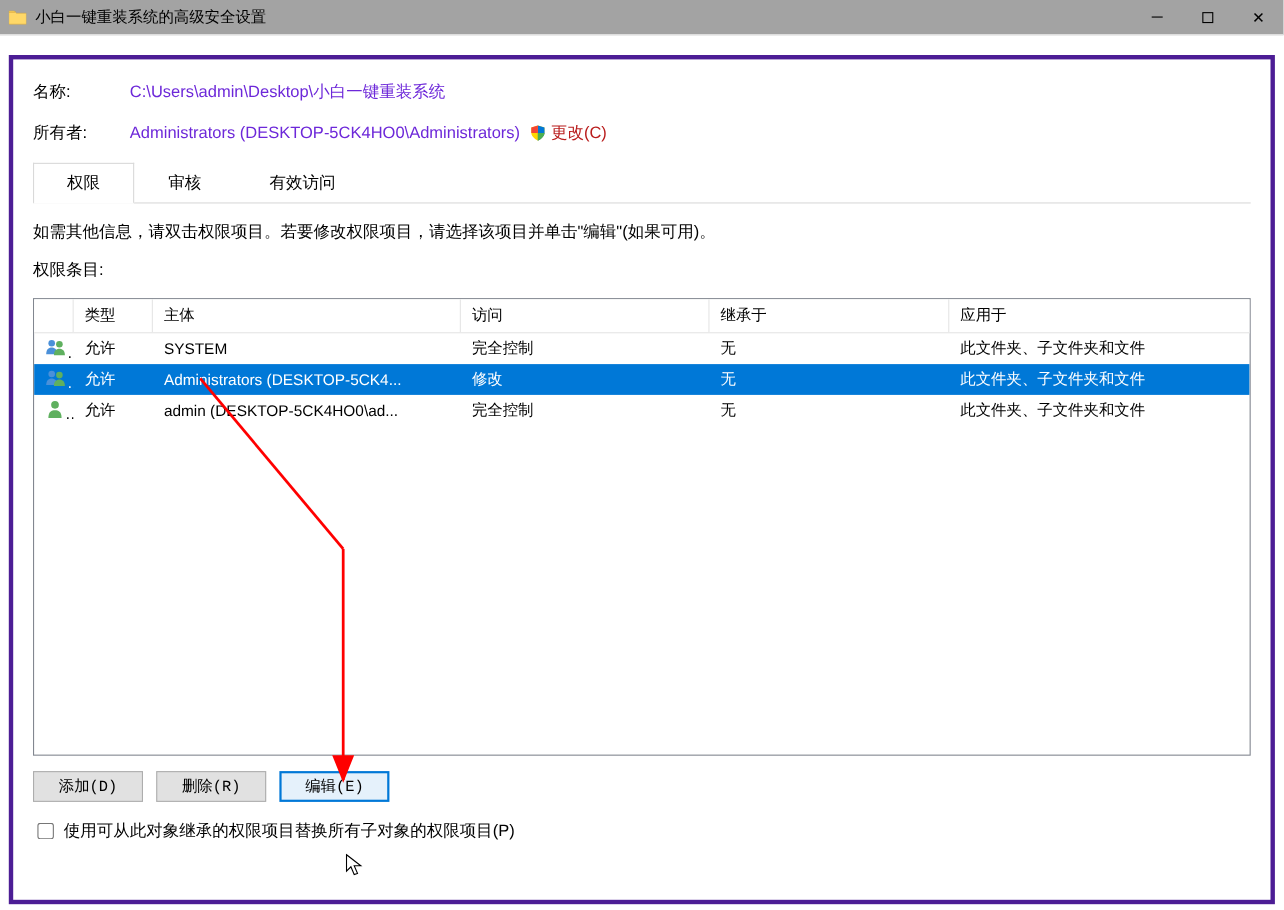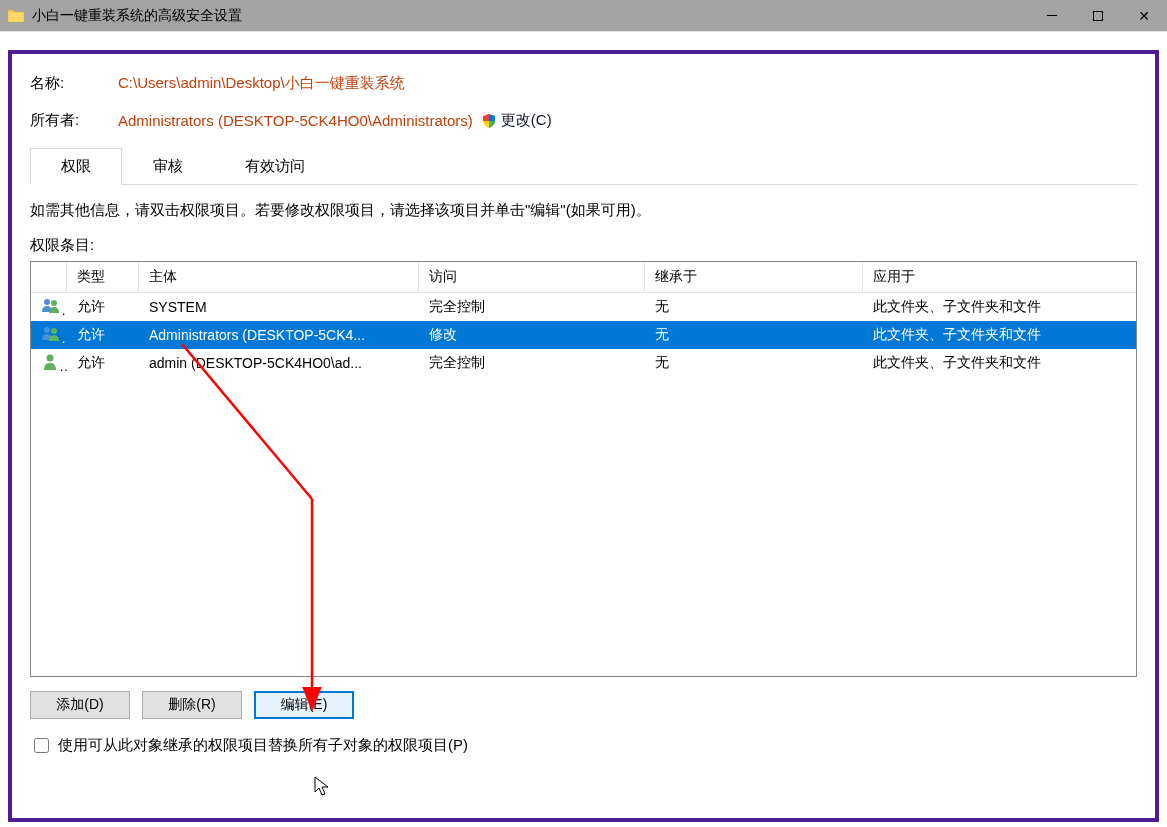--- a/index.html
+++ b/index.html
@@ -64,30 +64,30 @@
     display: flex;
     align-items: center;
     margin-bottom: 18px;
     font-size: 15px;
   }
   .info-label {
     width: 88px;
     flex-shrink: 0;
   }
   .info-value {
-    color: #c2410c;
+    color: #6d28d9;
   }
   .shield-icon {
     display: inline-flex;
     align-items: center;
     margin-left: 8px;
     margin-right: 4px;
   }
   .link {
-    color: #0f172a;
+    color: #b91c1c;
     cursor: pointer;
   }
   .tabs {
     display: flex;
     border-bottom: 1px solid #d9d9d9;
     margin-top: 18px;
   }
   .tab {
     padding: 8px 30px;
     cursor: pointer;
@@ -104,21 +104,21 @@
   }
   .instruction {
     margin-top: 16px;
     font-size: 15px;
   }
   .subtitle {
     margin-top: 16px;
     font-size: 15px;
   }
   .perm-table {
-    margin-top: 6px;
+    margin-top: 16px;
     border: 1px solid #828790;
     height: 416px;
     overflow: hidden;
   }
   .perm-header {
     display: flex;
     background: #fff;
     border-bottom: 1px solid #e5e5e5;
   }
   .perm-header > div {
@@ -145,20 +145,21 @@
     white-space: nowrap;
   }
   .perm-row.selected {
     background: #0078d7;
     color: #fff;
   }
   .buttons-row {
     margin-top: 14px;
     display: flex;
     gap: 12px;
+    font-family: Liberation Mono, monospace;
   }
   .win-btn {
     min-width: 100px;
     height: 28px;
     background: #e1e1e1;
     border: 1px solid #adadad;
     font-size: 14px;
     font-family: inherit;
     cursor: pointer;
     padding: 0 14px;

